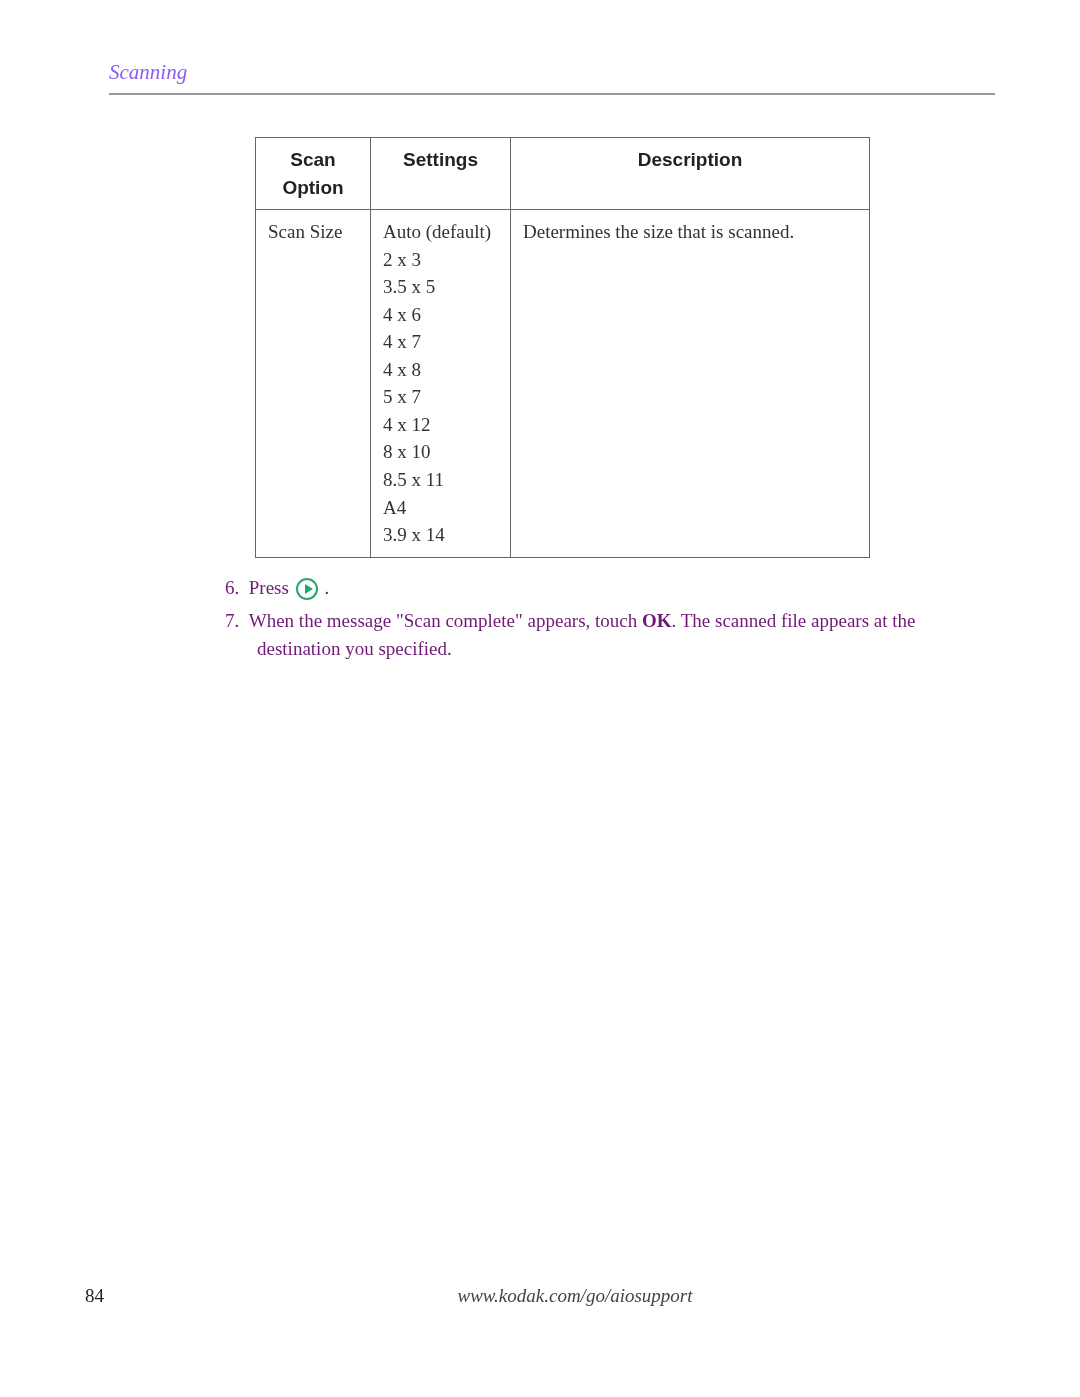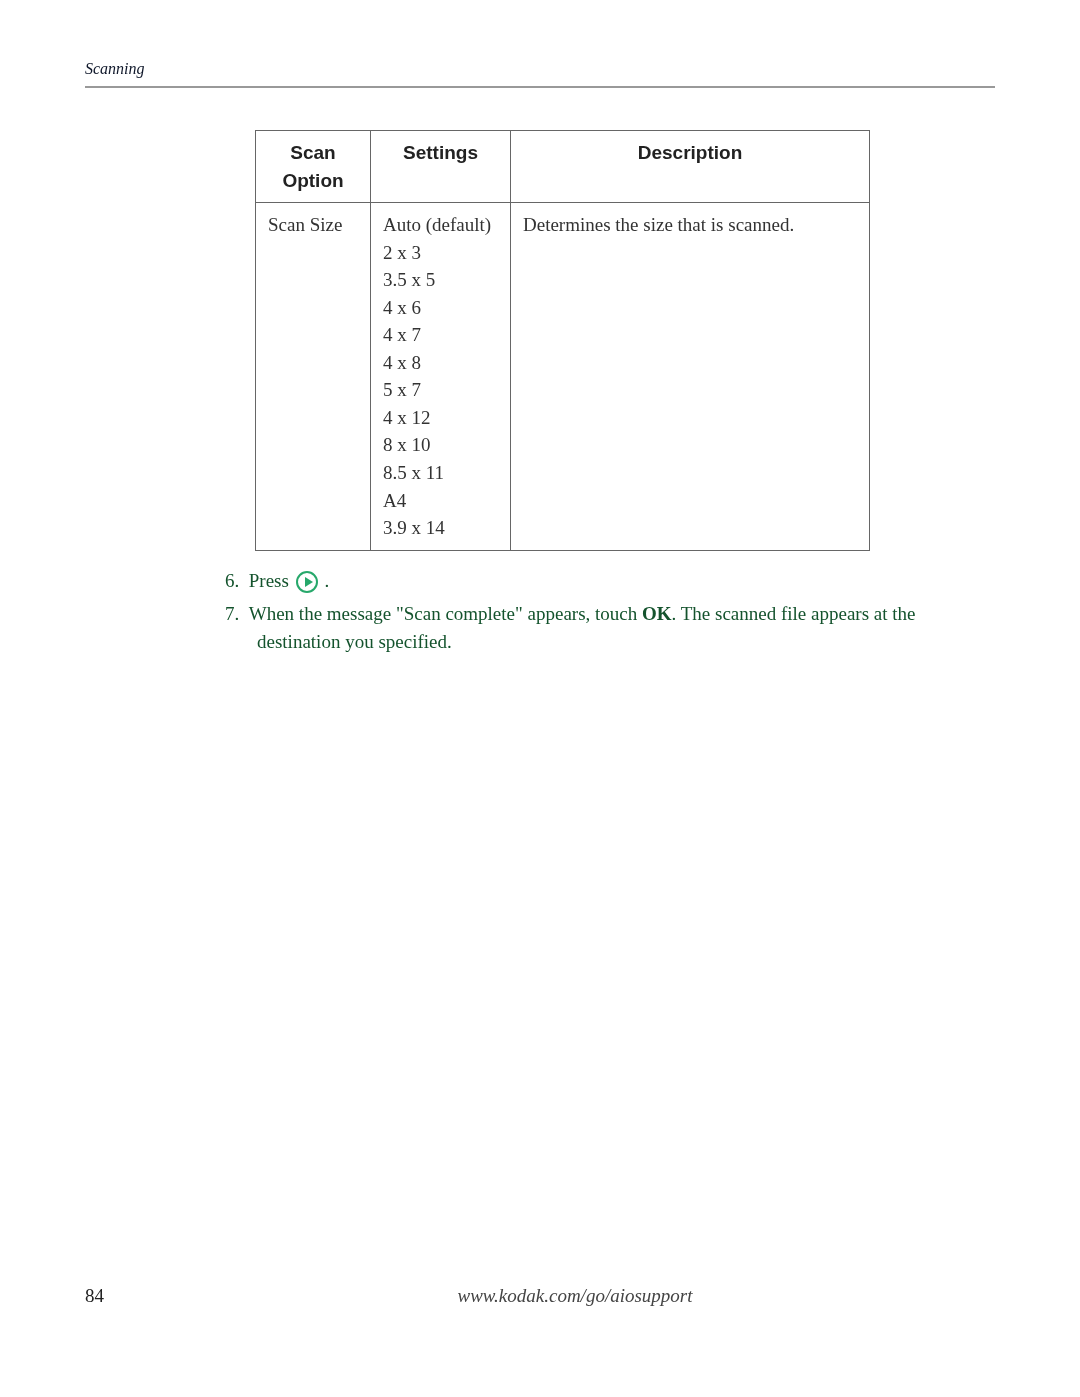--- a/index.html
+++ b/index.html
@@ -13,25 +13,26 @@
       background: #ffffff;
       font-family: Georgia, 'Times New Roman', serif;
       color: #222;
       position: relative;
     }
     .page-header {
       padding: 60px 85px 0 85px;
     }
     .section-title {
       font-style: italic;
-      font-size: 16px;
-      color: #0f172a;
+      font-size: 21px;
+      color: #8b5cf6;
       padding-bottom: 8px;
       border-bottom: 2px solid #999;
       margin-bottom: 30px;
+      margin-left: 24px;
     }
     .content {
       padding: 12px 85px 0 255px;
     }
     table.options-table {
       border-collapse: collapse;
       width: 615px;
       margin-bottom: 16px;
     }
     table.options-table th,
@@ -52,21 +53,21 @@
       color: #333;
     }
     .col-option { width: 115px; }
     .col-settings { width: 140px; }
     .setting-line { display: block; }
     ol.steps {
       list-style: none;
       padding: 0;
       margin: 0;
       font-size: 19px;
-      color: #14532d;
+      color: #701a75;
       margin-left: -30px;
     }
     ol.steps li {
       margin-bottom: 6px;
       line-height: 1.45;
       padding-left: 32px;
       text-indent: -32px;
     }
     .play-icon {
       display: inline-block;

